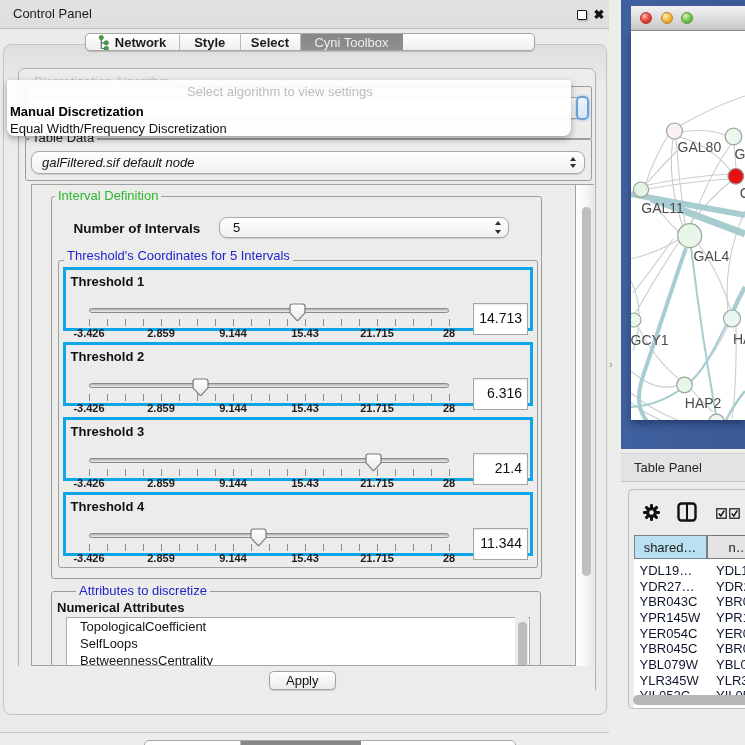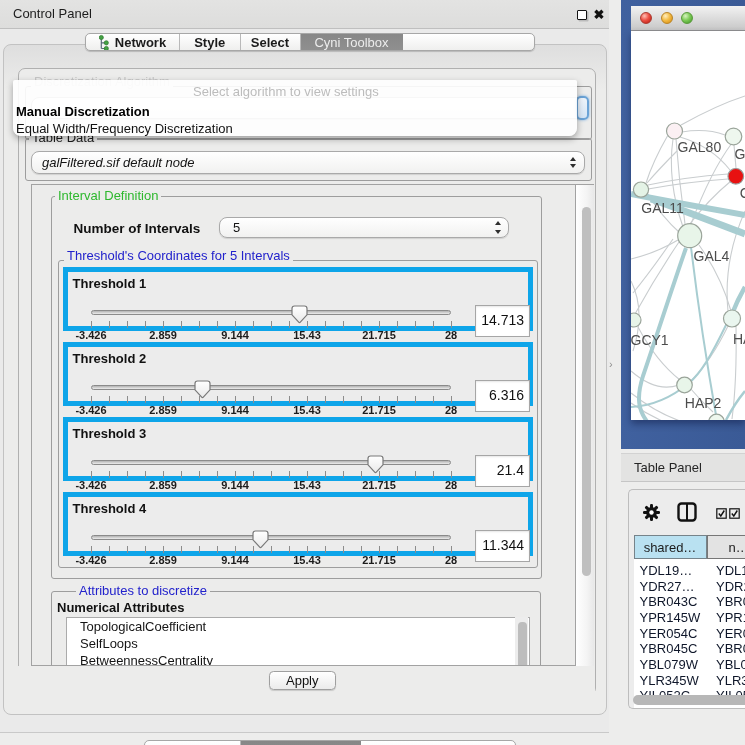--- a/index.html
+++ b/index.html
@@ -49,21 +49,21 @@
 
 #viewport { left:31px; top:184px; width:545px; height:482px; border:1px solid #a2a2a2;
   background:#ececeb; overflow:hidden; }
 #vscroll { left:576px; top:184px; width:18px; height:482px;
   background:linear-gradient(to right,#ffffff,#f4f4f4 60%,#e8e8e8);
   border-top:1px solid #a2a2a2; }
 #vthumb { left:582px; top:207px; width:9px; height:369px; background:#bfbfbf;
   border-radius:4.5px; }
 
 .card { position:absolute; left:62.5px; width:470.5px; height:64px;
-  border:5px solid #0ea5e9; background:#ececec; }
+  border:3px solid #0ea5e9; background:#ececec; }
 .card .clabel { position:absolute; left:5px; top:4px; font-size:13px; font-weight:bold;
   color:#111; }
 .track { position:absolute; left:23.5px; width:360px; height:5px; border:1px solid #8a8a8a;
   border-radius:2.5px; background:linear-gradient(#b2b2b2,#ececec); top:37.5px; }
 .vbox { position:absolute; left:407px; top:32.5px; width:55.5px; height:32px;
   border:1px solid #a6a6a6; background:#fff; font-size:14px; color:#101010;
   text-align:right; line-height:29px; padding-right:5px;
   box-shadow:inset 0 1px 2px rgba(0,0,0,0.10); }
 .ticks { position:absolute; left:23.5px; top:48.5px; width:361.5px; height:7px;
   background:repeating-linear-gradient(to right,#8c8c8c 0 1px,transparent 1px 18px); }
@@ -74,21 +74,21 @@
 
 #attrlist { position:absolute; left:34px; top:432px; width:463.5px; height:60px;
   background:#fff; border:1px solid #ababab; font-size:13px; color:#151515; }
 #attrlist div { padding-left:13px; height:17.2px; line-height:17.2px; }
 
 #applyrow { left:16px; top:666px; width:579px; height:29px; background:#ececeb; }
 #applybtn { left:269px; top:671px; width:66.5px; height:18.5px; border:1px solid #9f9f9f;
   border-radius:4.5px; background:linear-gradient(#ffffff,#ebebeb); font-size:13px;
   color:#111; text-align:center; line-height:17px; box-shadow:0 1px 1px rgba(0,0,0,0.15); }
 
-#popup { left:13px; top:80px; width:564px; height:56px; background:rgba(255,255,255,0.90);
+#popup { left:7px; top:80px; width:564px; height:56px; background:rgba(255,255,255,0.90);
   border-radius:2px 2px 8px 8px; box-shadow:0 3px 7px rgba(0,0,0,0.33); }
 #popup .m1 { position:absolute; left:3px; top:24px; font-size:13px; font-weight:bold; color:#000; }
 #popup .m2 { position:absolute; left:3px; top:41px; font-size:13px; color:#111; }
 
 #netwin { left:621px; top:0; width:124px; height:449px;
   background:linear-gradient(to right,#40619f,#3a5a96); }
 #nettitle { left:631px; top:6px; width:114px; height:25px;
   background:linear-gradient(#f2f2f2,#c7c7c7); border-bottom:1px solid #919191; }
 .tl { position:absolute; top:6px; width:12px; height:12px; border-radius:50%; }
 #netview { left:631px; top:31px; width:114px; height:389px; background:#fff; box-shadow:0 4px 7px rgba(10,20,60,0.45); }

